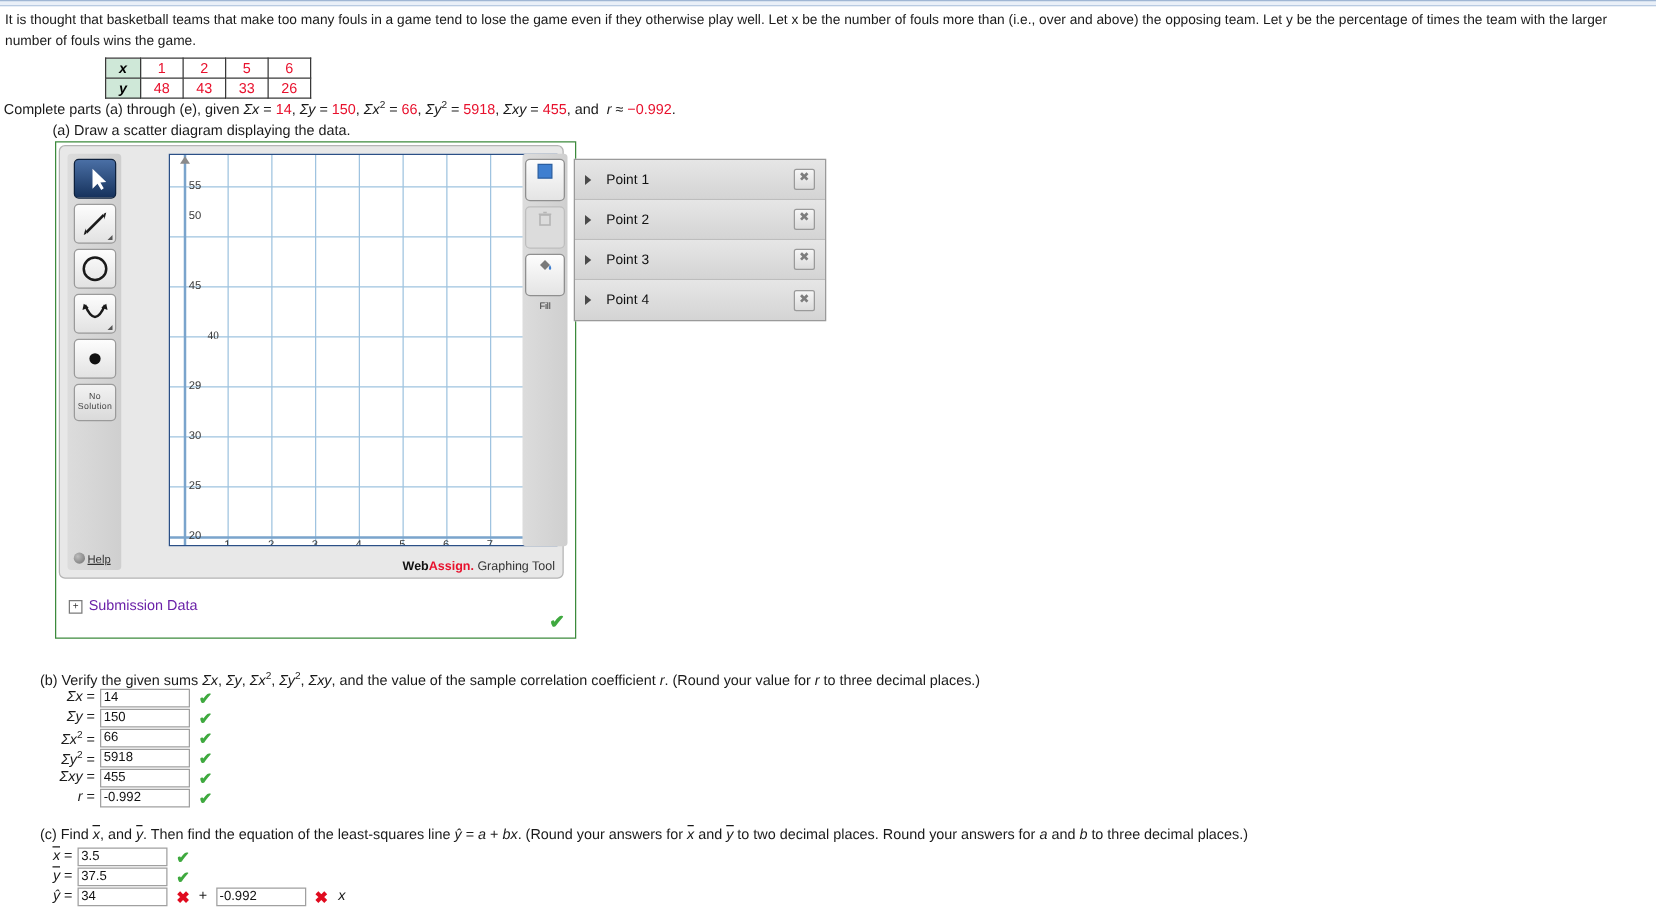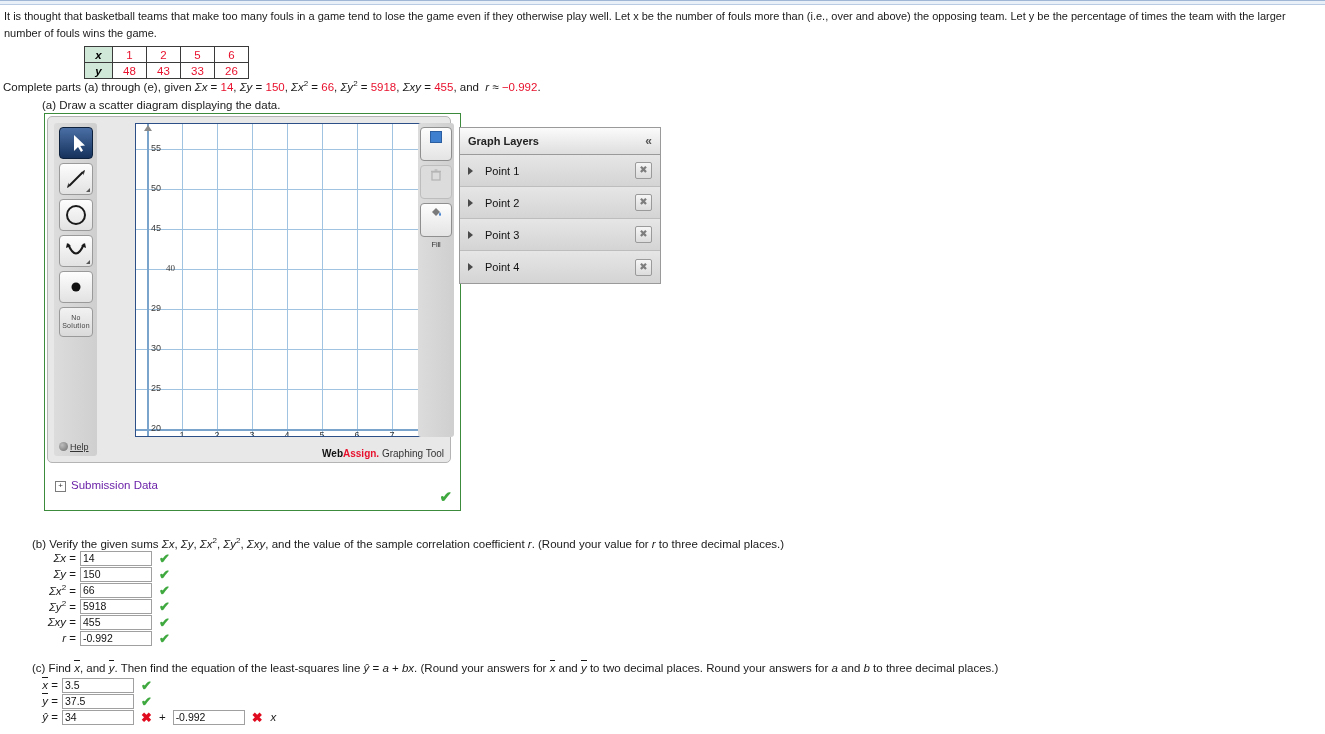--- a/index.html
+++ b/index.html
@@ -494,21 +494,21 @@
       <div class="gl-h" style="top:145px;"></div>
       <div class="gl-h" style="top:185px;"></div>
       <div class="gl-h" style="top:225px;"></div>
       <div class="gl-h" style="top:265px;"></div>
 
       <div class="axis-y" style="left:11px;"></div>
       <div class="axis-x" style="top:305px;"></div>
       <div class="axis-arrow" style="left:8px; top:1px;"></div>
 
       <div class="tick-y" style="left:15px; top:19px;">55</div>
-      <div class="tick-y" style="left:15px; top:59px;">50</div>
+      <div class="tick-y" style="left:15px; top:43px;">50</div>
       <div class="tick-y" style="left:15px; top:99px;">45</div>
       <div class="tick-y" style="left:30px; top:139px;font-family:Liberation Serif, serif;">40</div>
       <div class="tick-y" style="left:15px; top:179px;">29</div>
       <div class="tick-y" style="left:15px; top:219px;">30</div>
       <div class="tick-y" style="left:15px; top:259px;">25</div>
       <div class="tick-y" style="left:15px; top:299px;">20</div>
 
       <div class="tick-x" style="left:40px;  top:306px;">1</div>
       <div class="tick-x" style="left:75px;  top:306px;">2</div>
       <div class="tick-x" style="left:110px; top:306px;">3</div>
@@ -554,24 +554,20 @@
     </div>
   </div>
 
   <div class="submission">
     <span class="expander">+</span><span>Submission Data</span>
   </div>
   <div class="box-check">✔</div>
 </div>
 
 <div class="layers">
-  <div class="layers-hd">
-    <span>Graph Layers</span>
-    <span class="collapse-ico">«</span>
-  </div>
   <div class="layer-row">
     <span class="tri"></span>
     <span class="layer-name">Point 1</span>
     <span class="del-btn">✖</span>
   </div>
   <div class="layer-row">
     <span class="tri"></span>
     <span class="layer-name">Point 2</span>
     <span class="del-btn">✖</span>
   </div>

